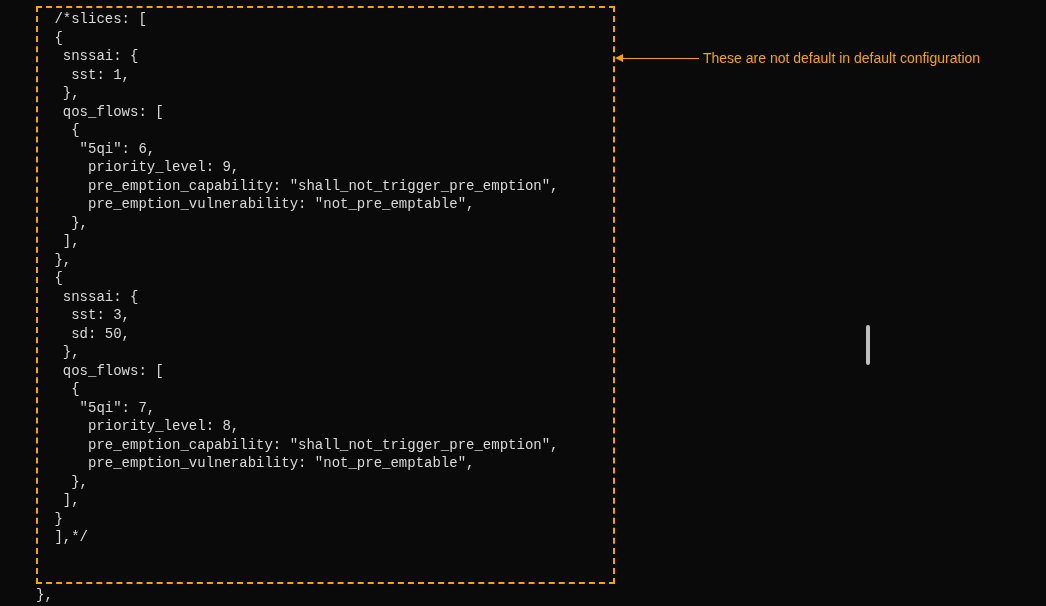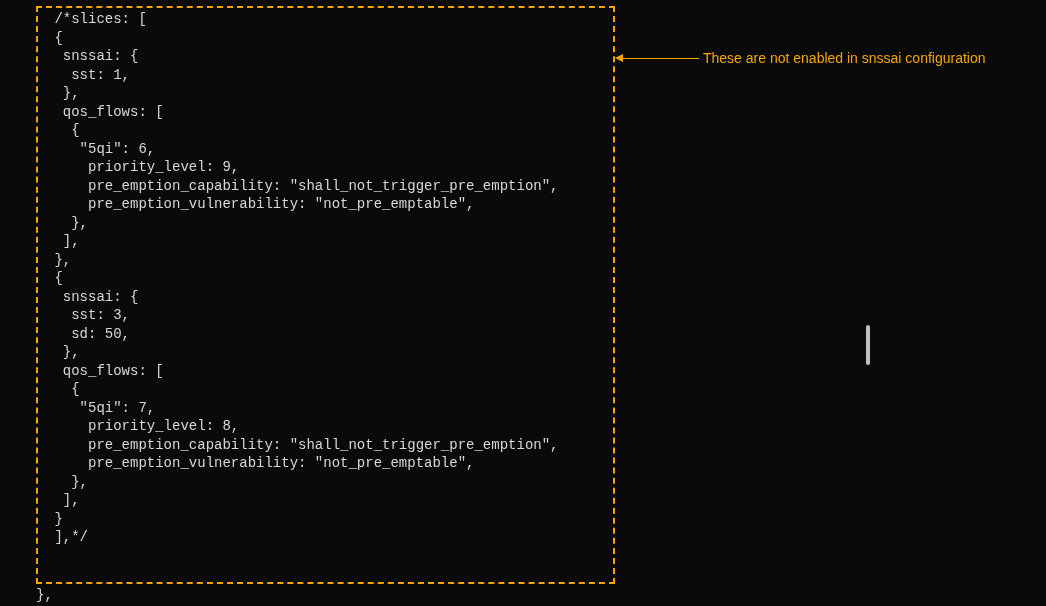--- a/index.html
+++ b/index.html
@@ -119,16 +119,16 @@
   ],
  }
  ],*/</pre>
   </div>
 
   <div class="trailing">},</div>
 
   <div class="arrow-line"></div>
   <div class="arrow-head"></div>
 
-  <div class="annotation">These are not enabled in snssai configuration</div>
+  <div class="annotation">These are not default in default configuration</div>
 
   <div class="scrollbar-indicator"></div>
 </div>
 
 </body></html>

